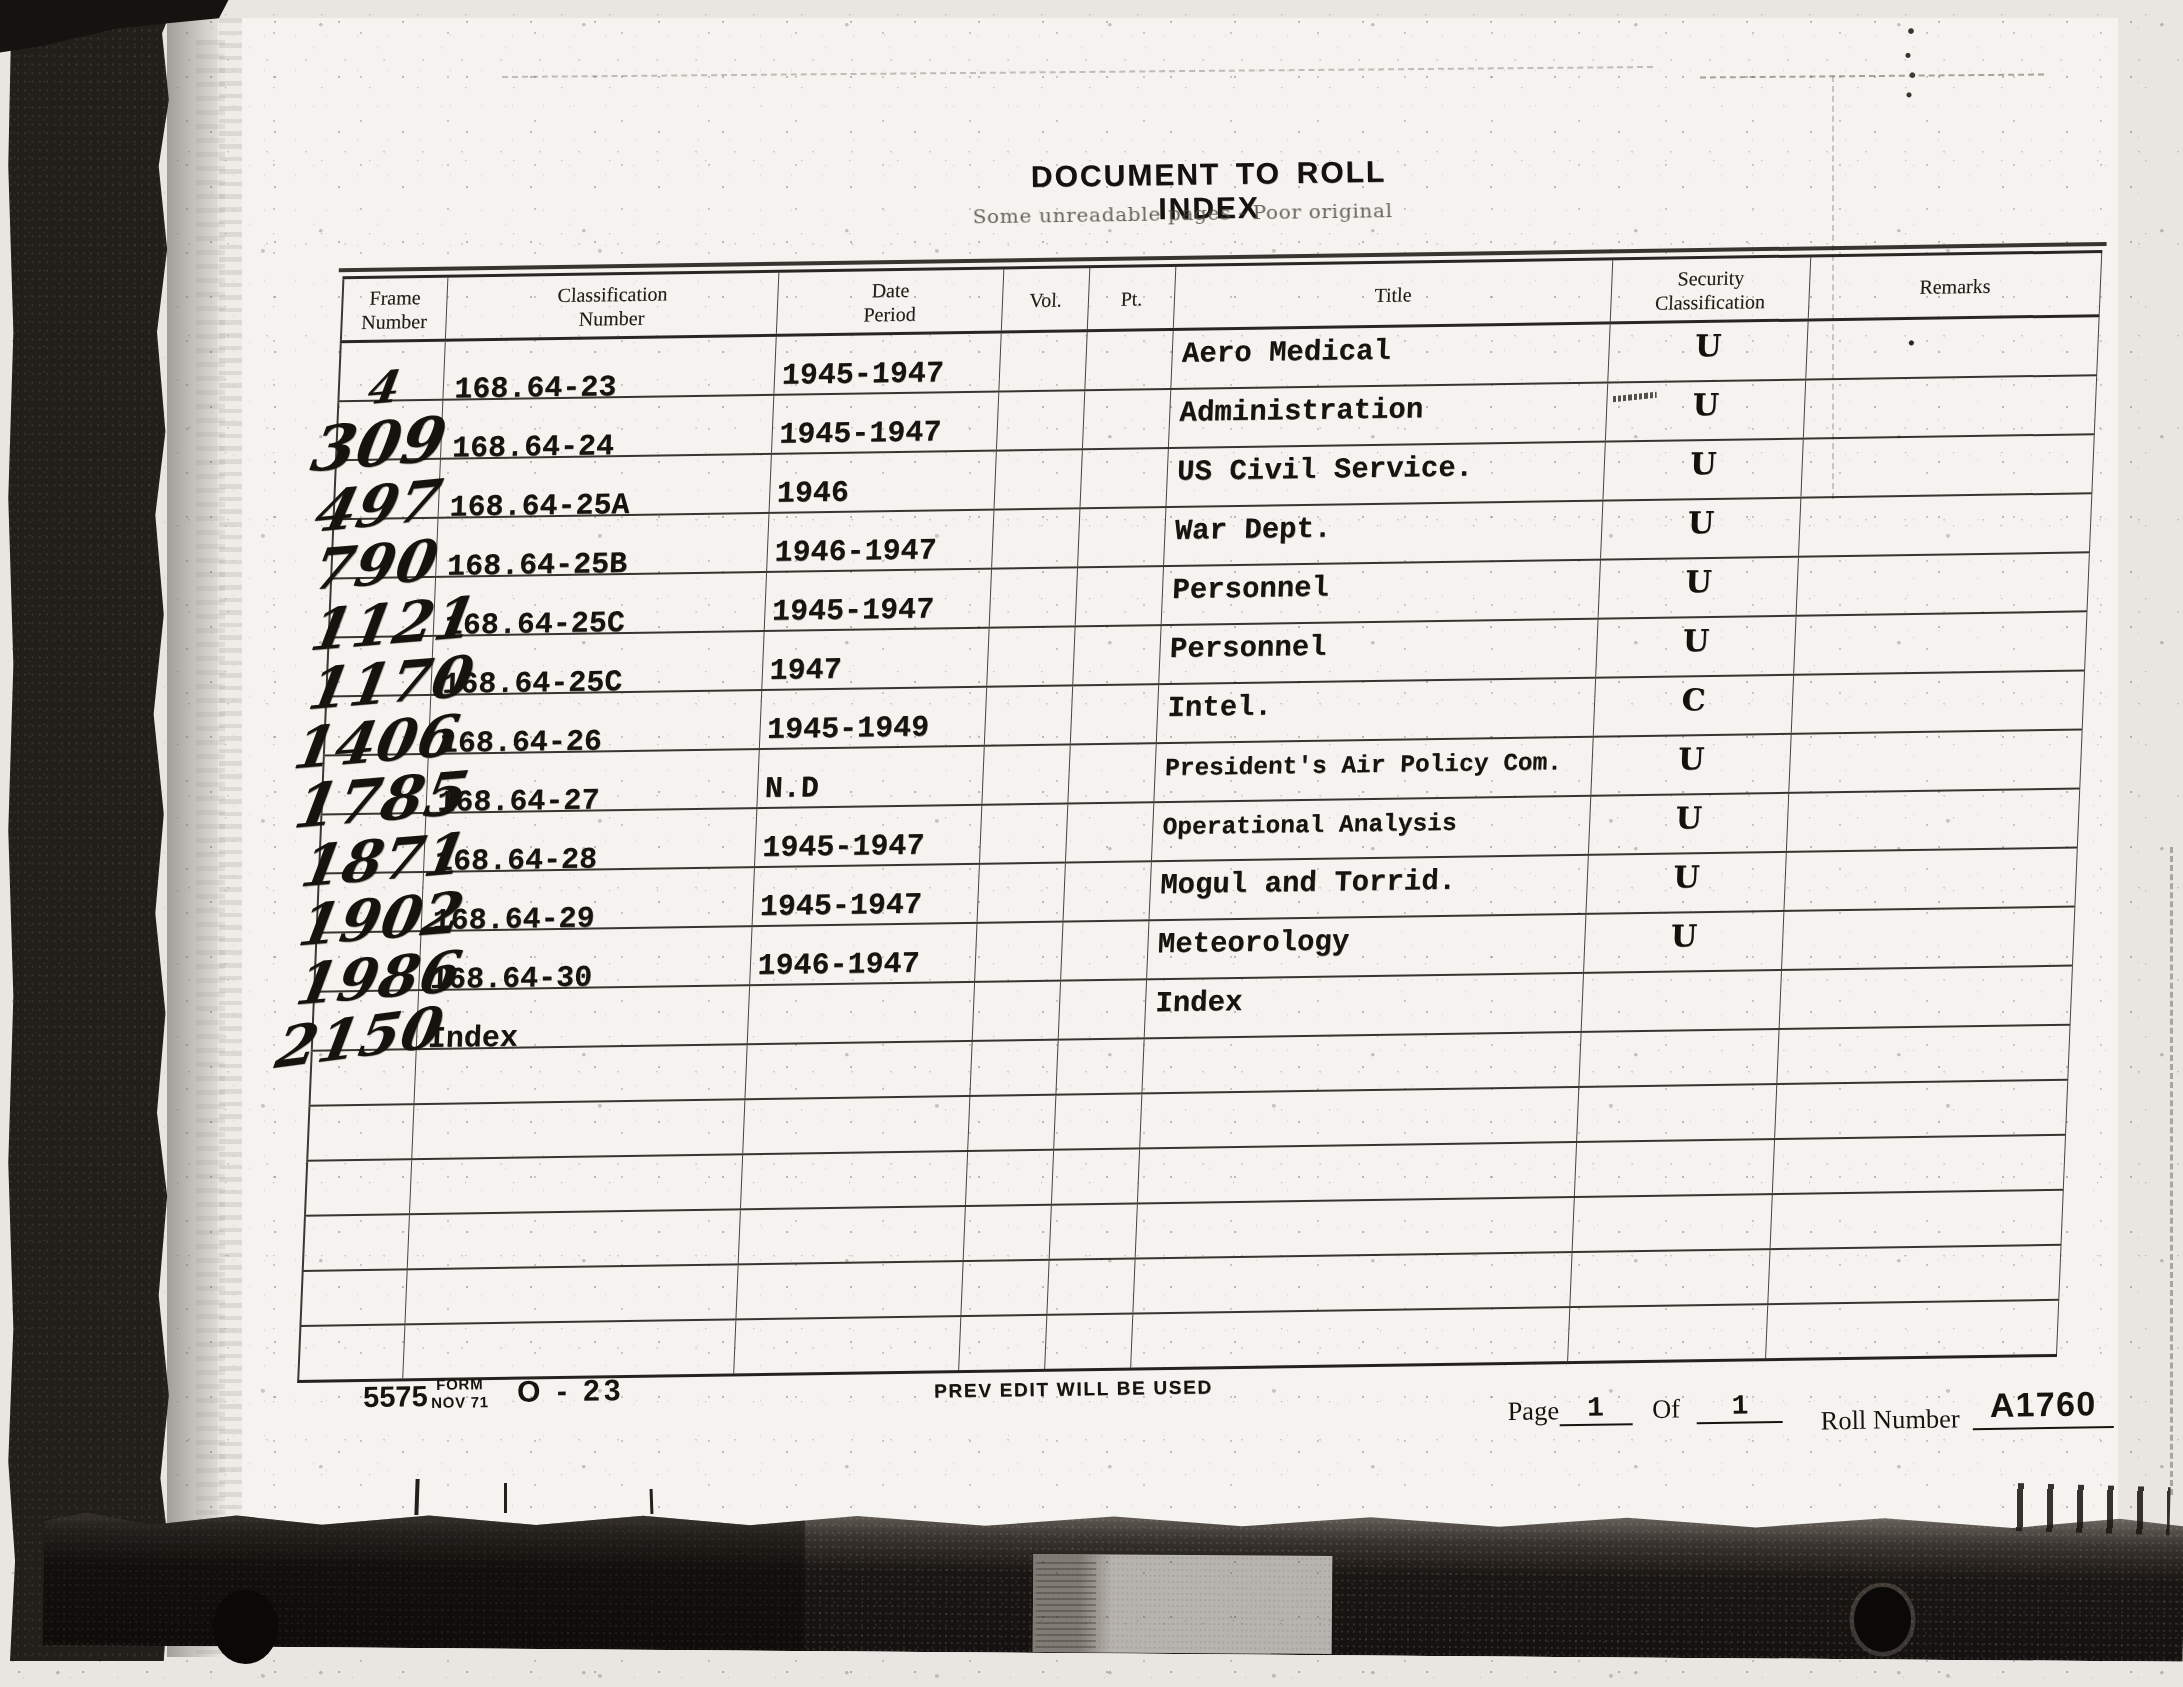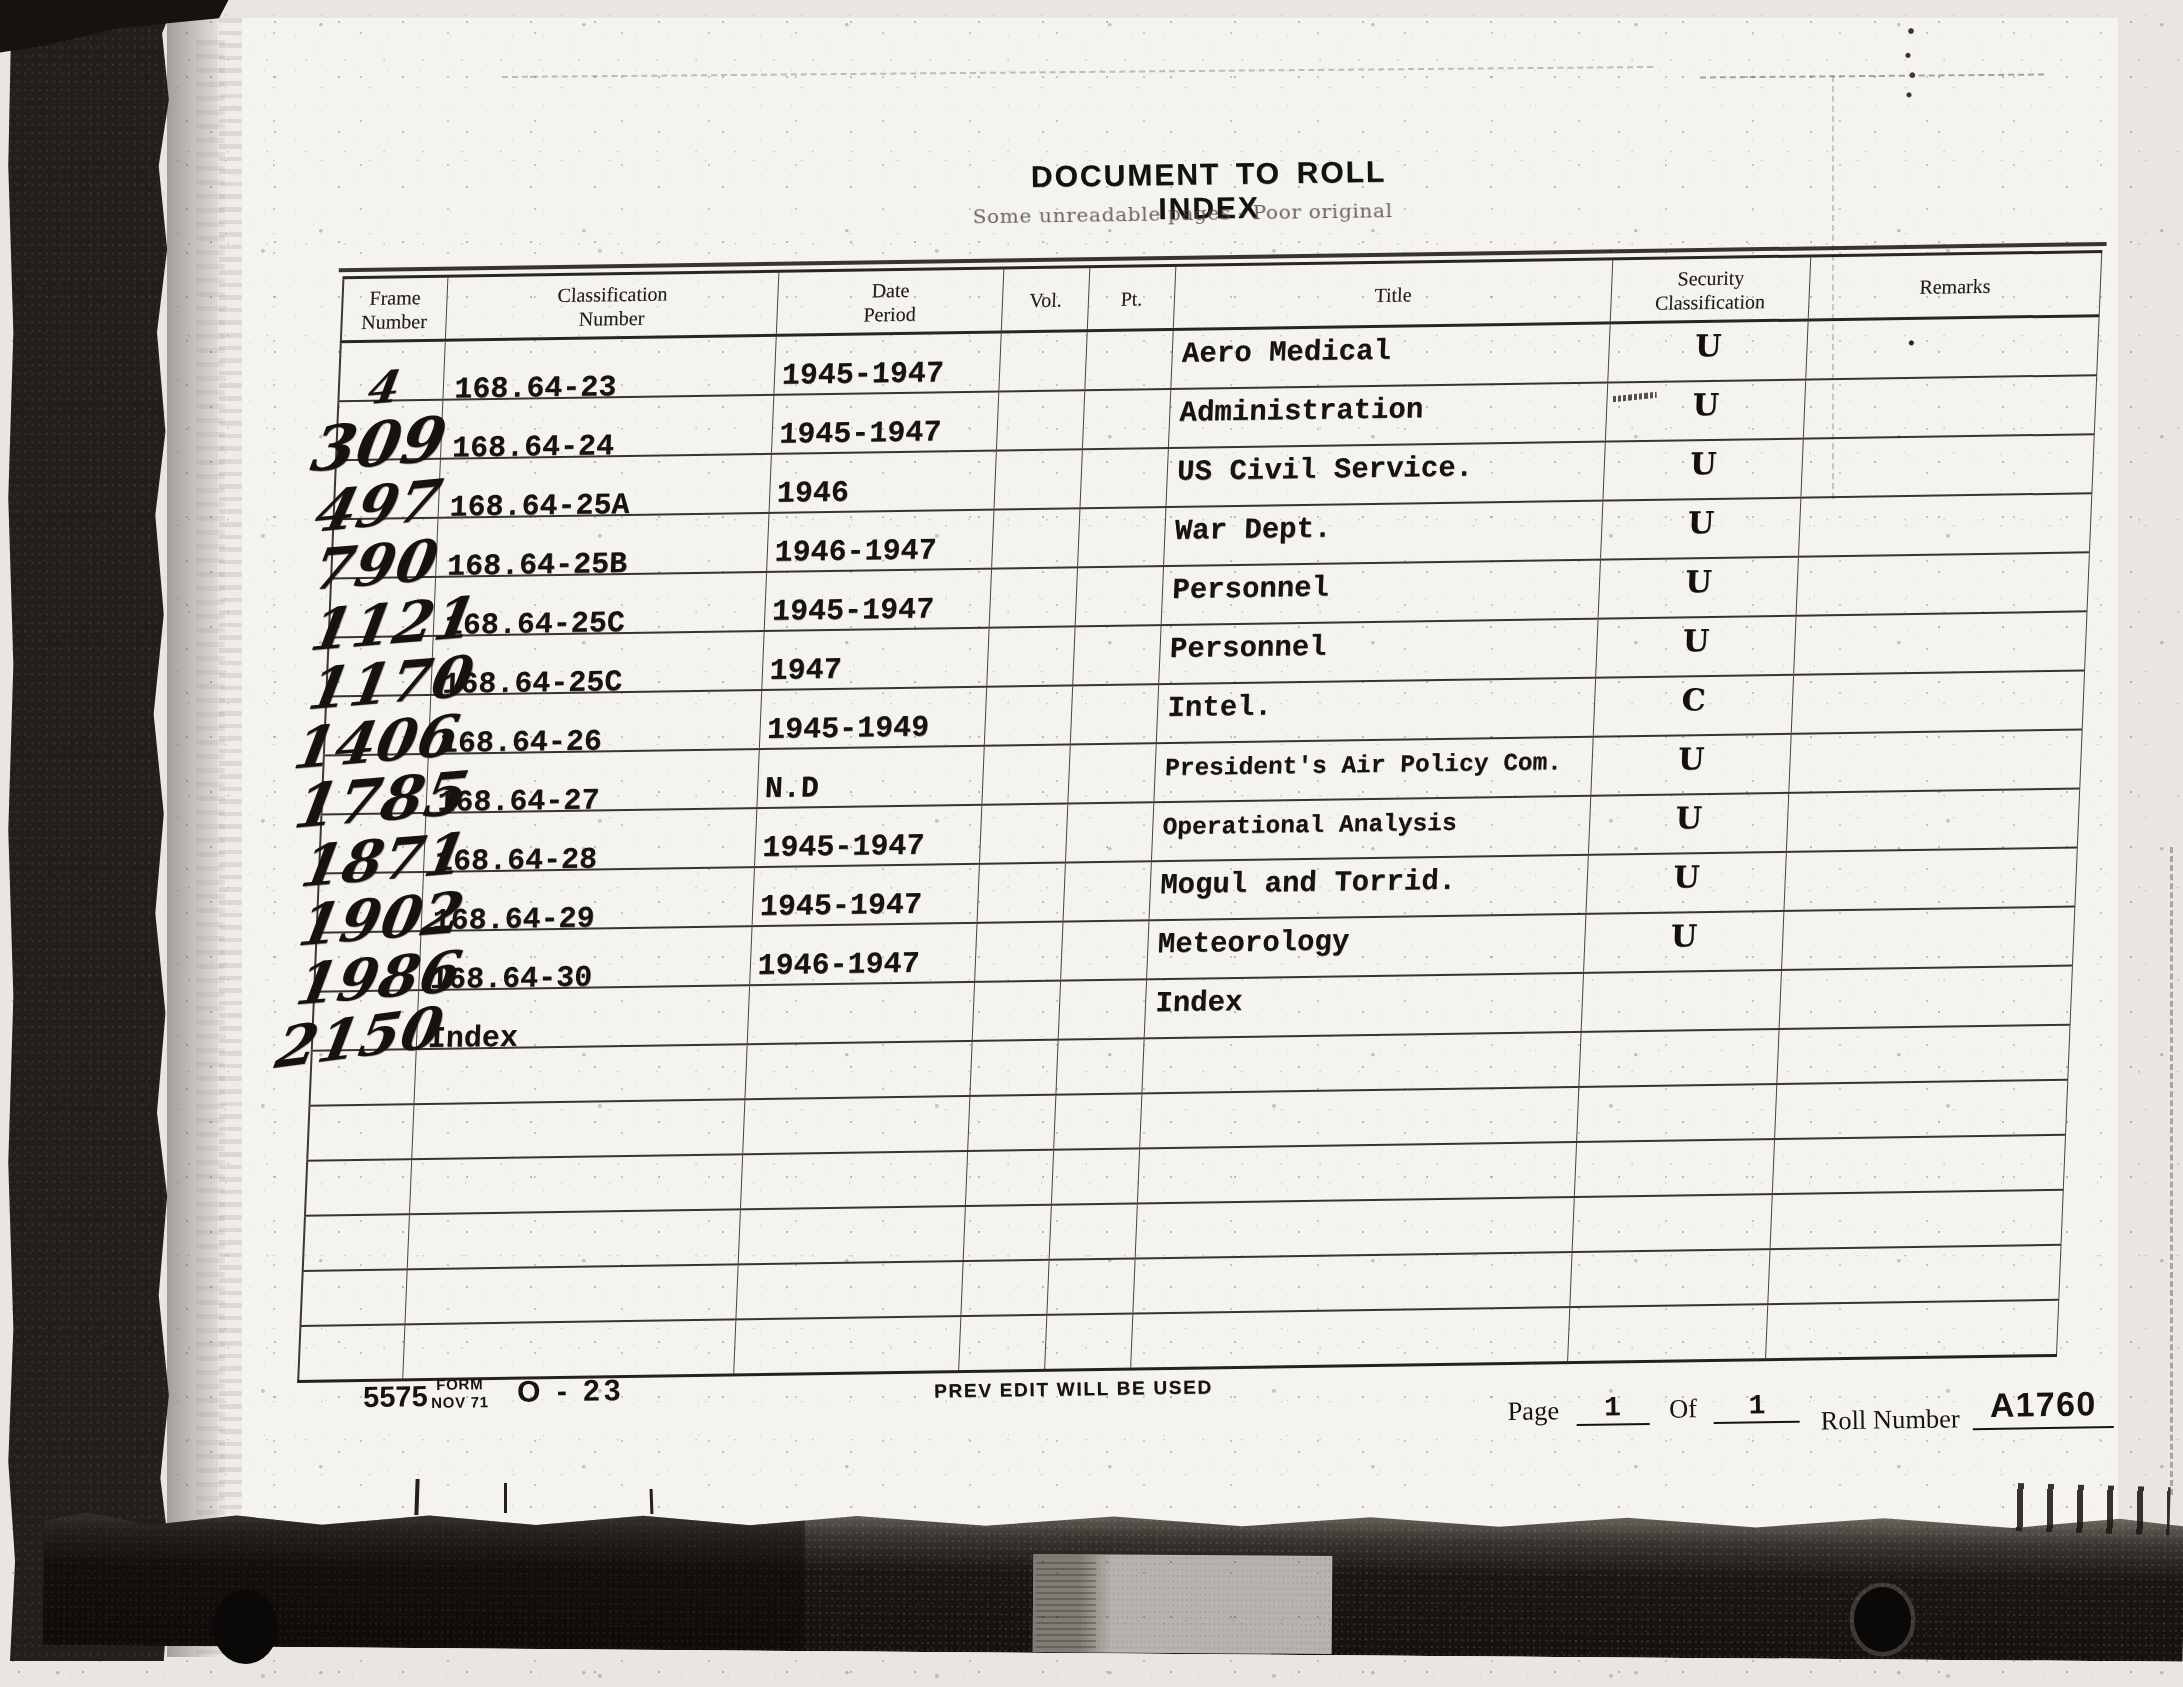--- a/index.html
+++ b/index.html
@@ -84,21 +84,21 @@
   
   .footer{position:absolute;left:0;top:1342px;width:1900px;height:99px;}
   .f-item{position:absolute;white-space:nowrap;color:#17130f;}
   .form-number{left:136px;top:9.3px;font:700 29px "Liberation Sans",sans-serif;}
   .form-stack{left:204px;top:5.3px;font:700 15px "Liberation Sans",sans-serif;
       line-height:1.15;letter-spacing:0.7px;text-align:center;}
   .form-code{left:290px;top:5.3px;font:700 30px "Liberation Sans",sans-serif;letter-spacing:4px;}
   .edition-note{left:707px;top:17px;font:700 19px "Liberation Sans",sans-serif;letter-spacing:1.7px;
       text-shadow:0.3px 0.5px 0.4px rgba(20,16,12,.5);}
   .page-group{left:1280px;top:41px;font:400 26.5px "Liberation Serif",serif;display:flex;align-items:flex-end;}
-  .page-group .lbl{margin-right:17px;}
+  .page-group .lbl{}
   .page-group .of{margin:0 17px 0 20px;}
   .uline{display:inline-block;border-bottom:2.6px solid #17130f;text-align:center;
       font:700 28px "Liberation Mono",monospace;line-height:1;padding-bottom:1.3px;}
   .u1{width:73px;} .u2{width:86px;}
   .roll-group{left:1593px;top:42px;font:400 26.5px "Liberation Serif",serif;display:flex;align-items:flex-end;}
   .roll-value{display:inline-block;margin-left:13.2px;padding:0 17px 2.6px;position:relative;top:-4px;
       border-bottom:2.6px solid #17130f;font:700 34px "Liberation Sans",sans-serif;letter-spacing:1.3px;}
 
   
   .artifact{position:absolute;pointer-events:none;}

